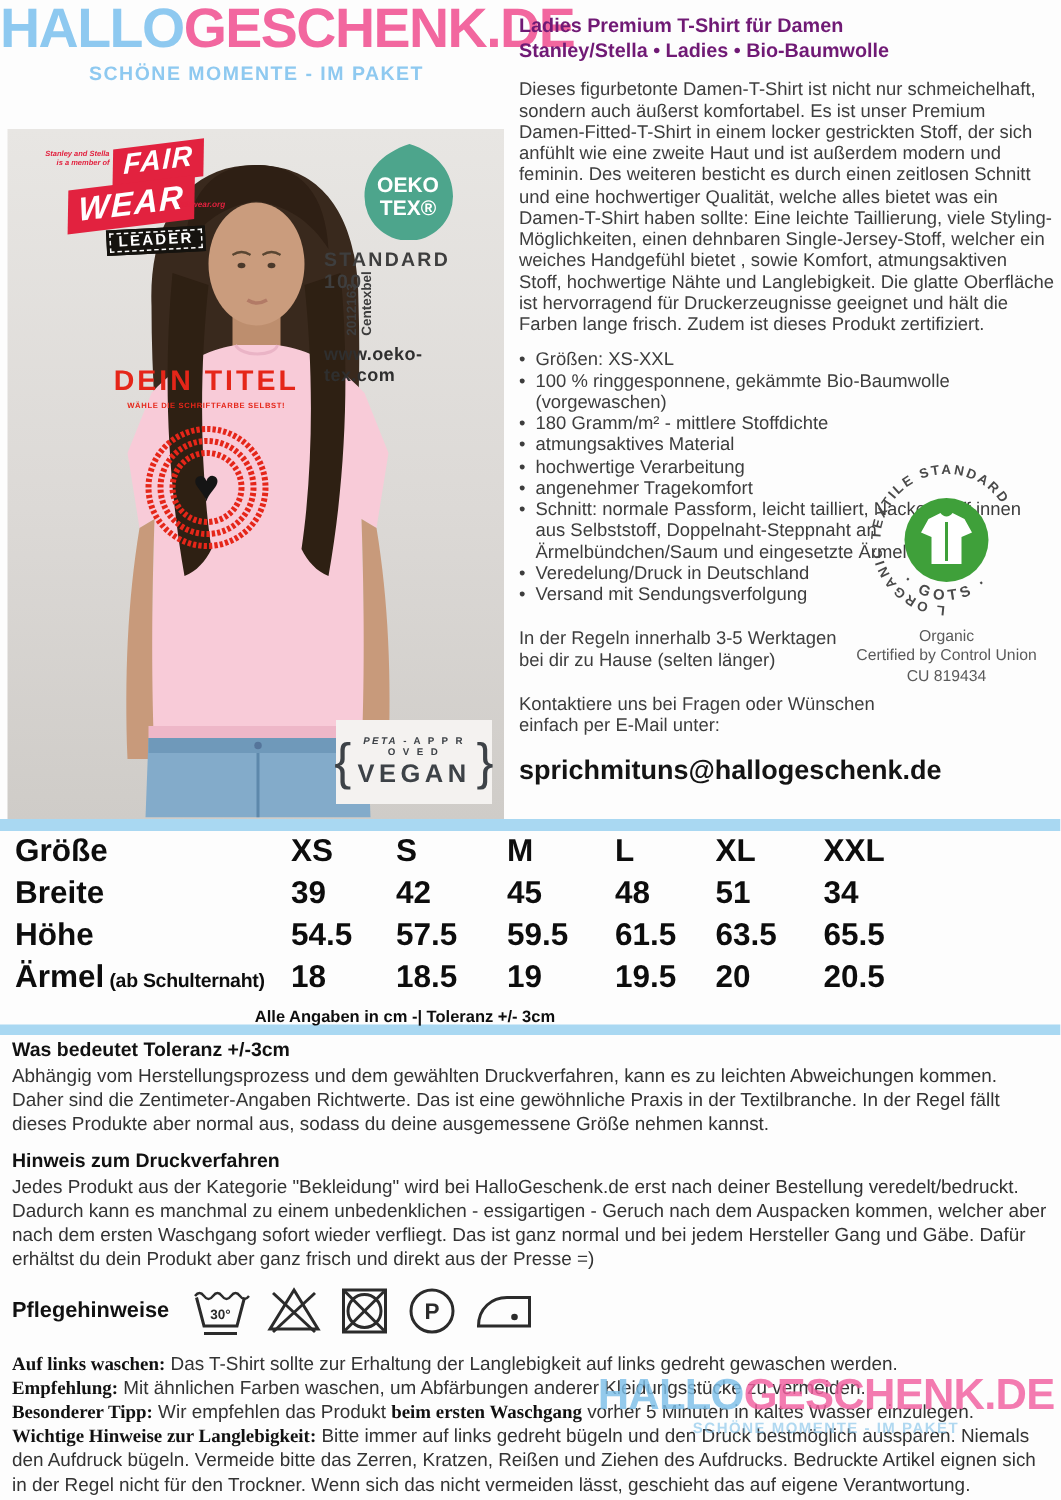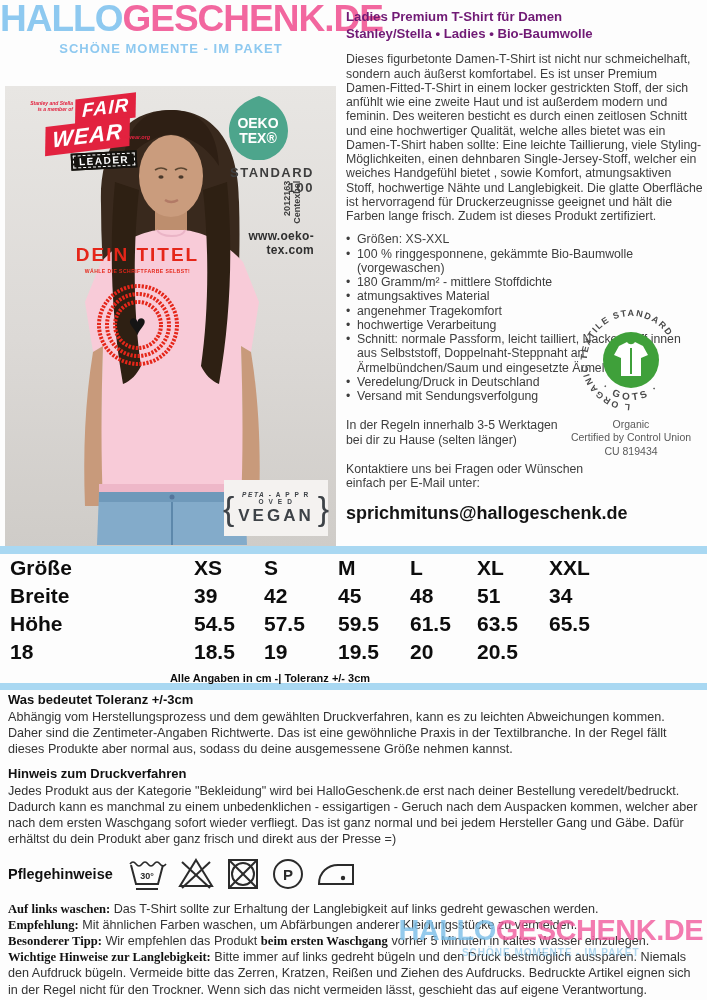--- a/index.html
+++ b/index.html
@@ -24,21 +24,21 @@
              padding:1px 7px 2px 7px;transform:rotate(-7deg) skewX(-8deg);letter-spacing:1px;}
   .fw-fair{left:48px;top:2px;font-size:19px;}
   .fw-wear{left:18px;top:28px;font-size:22px;}
   .fw-url{position:absolute;left:92px;top:40px;font-size:5.5px;font-weight:700;
           font-style:italic;color:#e2223f;}
   .fw-leader{position:absolute;left:44px;top:58px;background:#15130f;color:#fff;
              font-size:10px;font-weight:800;letter-spacing:1.5px;padding:2px 7px;
              transform:rotate(-3deg);border:1px solid #15130f;outline:1px dashed #fff;
              outline-offset:-3px;}
   
-  #oeko{position:absolute;right:22px;top:8px;width:112px;z-index:3;text-align:right;}
+  #oeko{position:absolute;right:8px;top:8px;width:112px;z-index:3;text-align:left;}
   .oeko-drop{position:relative;width:66px;height:66px;margin:0 auto;}
   .oeko-drop svg{position:absolute;inset:0;}
   .oeko-txt{position:absolute;inset:0;display:flex;flex-direction:column;align-items:center;
             justify-content:center;color:#fff;font-weight:800;font-size:14px;line-height:1.05;
             padding-top:8px;}
   .oeko-standard{display:inline-block;font-weight:700;color:#3e3e3e;font-size:13px;
                  line-height:1.15;letter-spacing:1.5px;margin-top:6px;vertical-align:middle;}
   .oeko-cert{display:inline-block;font-weight:700;color:#3e3e3e;font-size:9px;line-height:1.15;
              transform:rotate(-90deg) translateX(4px);vertical-align:middle;margin-left:2px;}
   .oeko-url{font-weight:800;color:#2f2f2f;font-size:12px;margin-top:12px;letter-spacing:.3px;}
@@ -198,22 +198,22 @@
   <div class="rc-title">
     <span>Ladies Premium T-Shirt für Damen</span><br>
     <span>Stanley/Stella • Ladies • Bio-Baumwolle</span>
   </div>
   <div class="rc-para">Dieses figurbetonte Damen-T-Shirt ist nicht nur schmeichelhaft, sondern auch äußerst komfortabel. Es ist unser Premium Damen-Fitted-T-Shirt in einem locker gestrickten Stoff, der sich anfühlt wie eine zweite Haut und ist außerdem modern und feminin. Des weiteren besticht es durch einen zeitlosen Schnitt und eine hochwertiger Qualität, welche alles bietet was ein Damen-T-Shirt haben sollte: Eine leichte Taillierung, viele Styling-Möglichkeiten, einen dehnbaren Single-Jersey-Stoff, welcher ein weiches Handgefühl bietet , sowie Komfort, atmungsaktiven Stoff, hochwertige Nähte und Langlebigkeit. Die glatte Oberfläche ist hervorragend für Druckerzeugnisse geeignet und hält die Farben lange frisch. Zudem ist dieses Produkt zertifiziert.</div>
   <ul class="bullets">
     <li><span>Größen: XS-XXL</span></li>
     <li><span>100 % ringgesponnene, gekämmte Bio-Baumwolle (vorgewaschen)</span></li>
     <li><span>180 Gramm/m² - mittlere Stoffdichte</span></li>
     <li><span>atmungsaktives Material</span></li>
+    <li><span>hochwertige Verarbeitung</span></li>
     <li><span>angenehmer Tragekomfort</span></li>
-    <li><span>hochwertige Verarbeitung</span></li>
     <li><span>Schnitt: normale Passform, leicht tailliert, Nackenstoff innen aus Selbststoff, Doppelnaht-Steppnaht an Ärmelbündchen/Saum und eingesetzte Ärmel</span></li>
     <li><span>Veredelung/Druck in Deutschland</span></li>
     <li><span>Versand mit Sendungsverfolgung</span></li>
   </ul>
   <div class="rc-block rc-contact-wrap">
     <div>
       <span>In der Regeln innerhalb 3-5 Werktagen</span><br>
       <span>bei dir zu Hause (selten länger)</span>
     </div>
     <div class="rc-block">
@@ -272,20 +272,21 @@
   <div class="st-row">
     <span class="st-label"><span>Höhe</span><small></small></span>
     <span class="st-val">54.5</span>
     <span class="st-val">57.5</span>
     <span class="st-val">59.5</span>
     <span class="st-val">61.5</span>
     <span class="st-val">63.5</span>
     <span class="st-val">65.5</span>
   </div>
   <div class="st-row">
+    <span class="st-label"><span>Ärmel</span><small> (ab Schulternaht)</small></span>
     <span class="st-val">18</span>
     <span class="st-val">18.5</span>
     <span class="st-val">19</span>
     <span class="st-val">19.5</span>
     <span class="st-val">20</span>
     <span class="st-val">20.5</span>
   </div>
   <div class="st-note">Alle Angaben in cm -| Toleranz +/- 3cm</div>
 </div>
 

